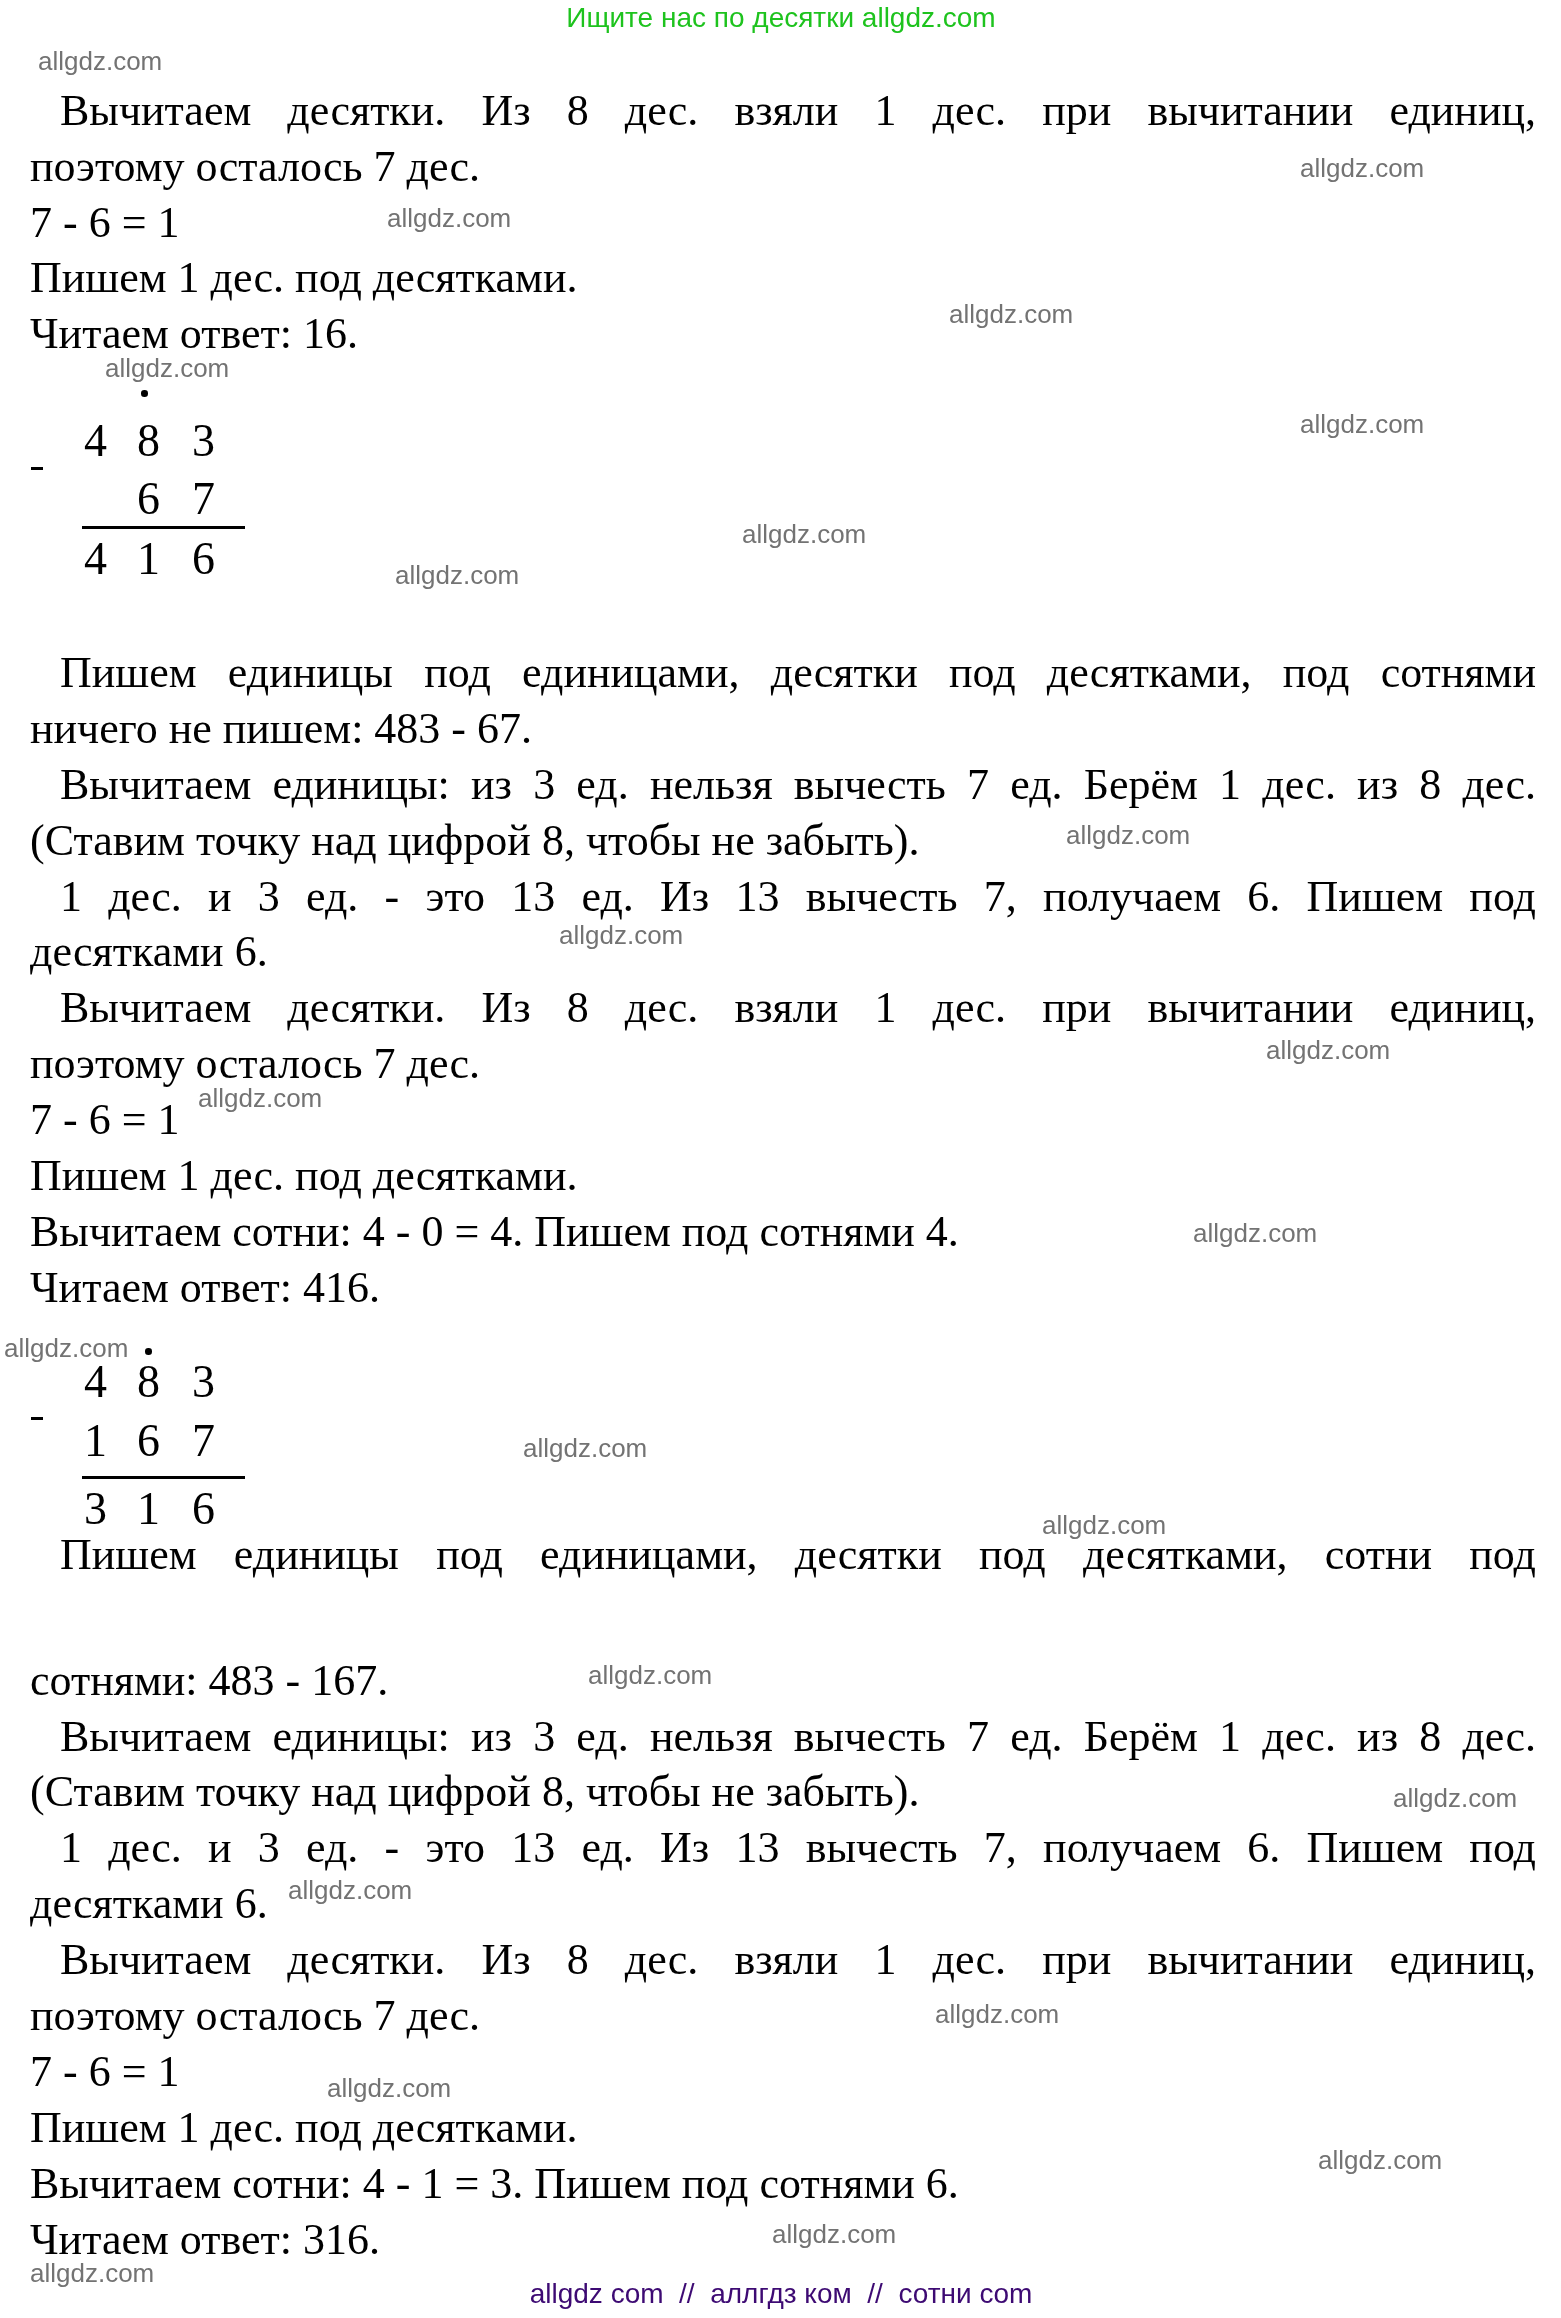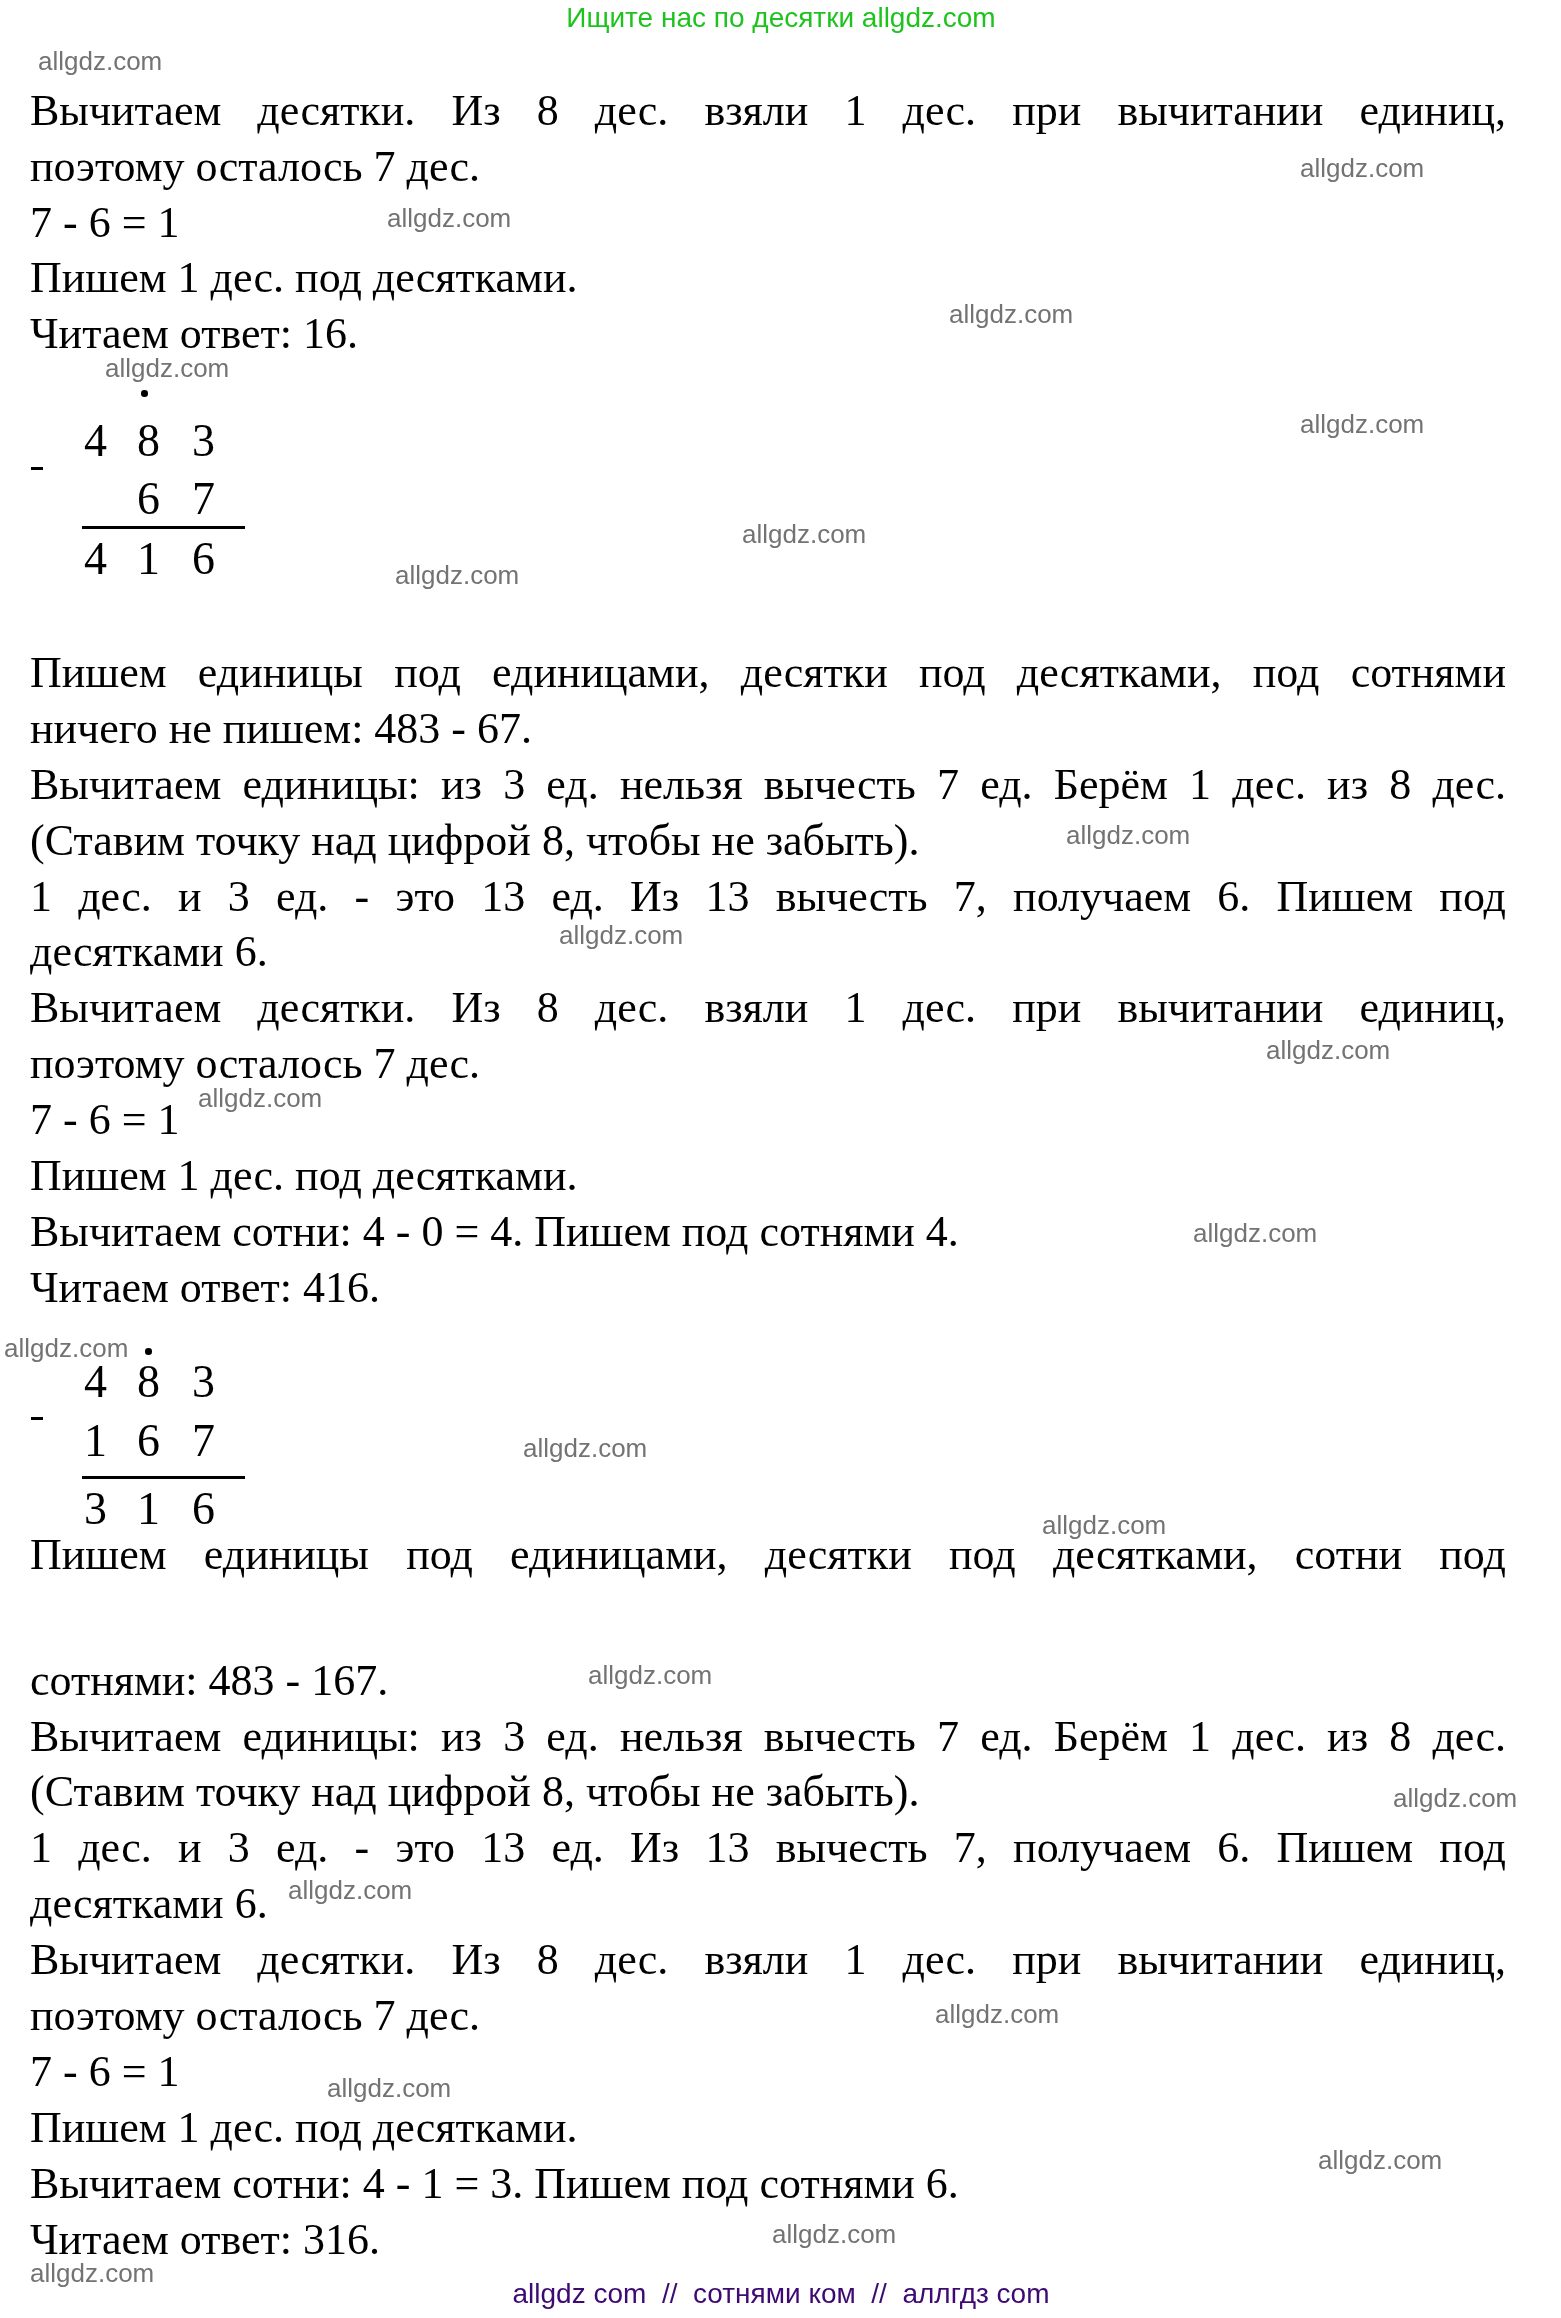--- a/index.html
+++ b/index.html
@@ -3,21 +3,21 @@
 <meta charset="utf-8">
 <style>
   html, body { margin:0; padding:0; background:#ffffff; }
   body { width:1562px; height:2319px; position:relative; overflow:hidden; }
   .header { position:absolute; top:1.6px; left:0; width:1562px; text-align:center;
     font-family:"Liberation Sans", sans-serif; font-size:28px; color:#1ec31e; }
   .footer { position:absolute; top:2310px; transform:translateY(-100%); left:0; width:1562px; text-align:center;
     font-family:"Liberation Sans", sans-serif; font-size:28px; color:#3d0a73; }
   .line { position:absolute; left:30px; width:1479px;
     font-family:"Liberation Serif", serif; font-size:44px; color:#000; white-space:nowrap; line-height:1; }
-  .line.just { text-align:justify; text-align-last:justify; width:1476px; }
+  .line.just { text-align:justify; text-align-last:justify; width:1476px;margin-left:30px; }
   .wm { position:absolute; font-family:"Liberation Sans", sans-serif; font-size:26px; color:#737373; white-space:nowrap; line-height:1; }
   .col { position:absolute; font-family:"Liberation Serif", serif; font-size:46px; color:#000; line-height:1; }
   .digit { position:absolute; width:33px; text-align:center; }
   .rule { position:absolute; height:3.3px; background:#000; }
   .minus { position:absolute; width:11.5px; height:3.3px; background:#000; }
   .dot { position:absolute; width:6.6px; height:6.6px; border-radius:50%; background:#000; }
 </style>
 </head>
 <body>
 
@@ -102,14 +102,14 @@
 <div class="wm" style="left:1042px;top:1512px">allgdz.com</div>
 <div class="wm" style="left:588px;top:1662px">allgdz.com</div>
 <div class="wm" style="left:1393px;top:1785px">allgdz.com</div>
 <div class="wm" style="left:288px;top:1877px">allgdz.com</div>
 <div class="wm" style="left:935px;top:2001px">allgdz.com</div>
 <div class="wm" style="left:327px;top:2075px">allgdz.com</div>
 <div class="wm" style="left:1318px;top:2147px">allgdz.com</div>
 <div class="wm" style="left:772px;top:2221px">allgdz.com</div>
 <div class="wm" style="left:30px;top:2260px">allgdz.com</div>
 
-<div class="footer" style="white-space:pre;">allgdz com  //  сотнями ком  //  аллгдз com</div>
+<div class="footer" style="white-space:pre;">allgdz com  //  аллгдз ком  //  сотни com</div>
 
 
 </body></html>

